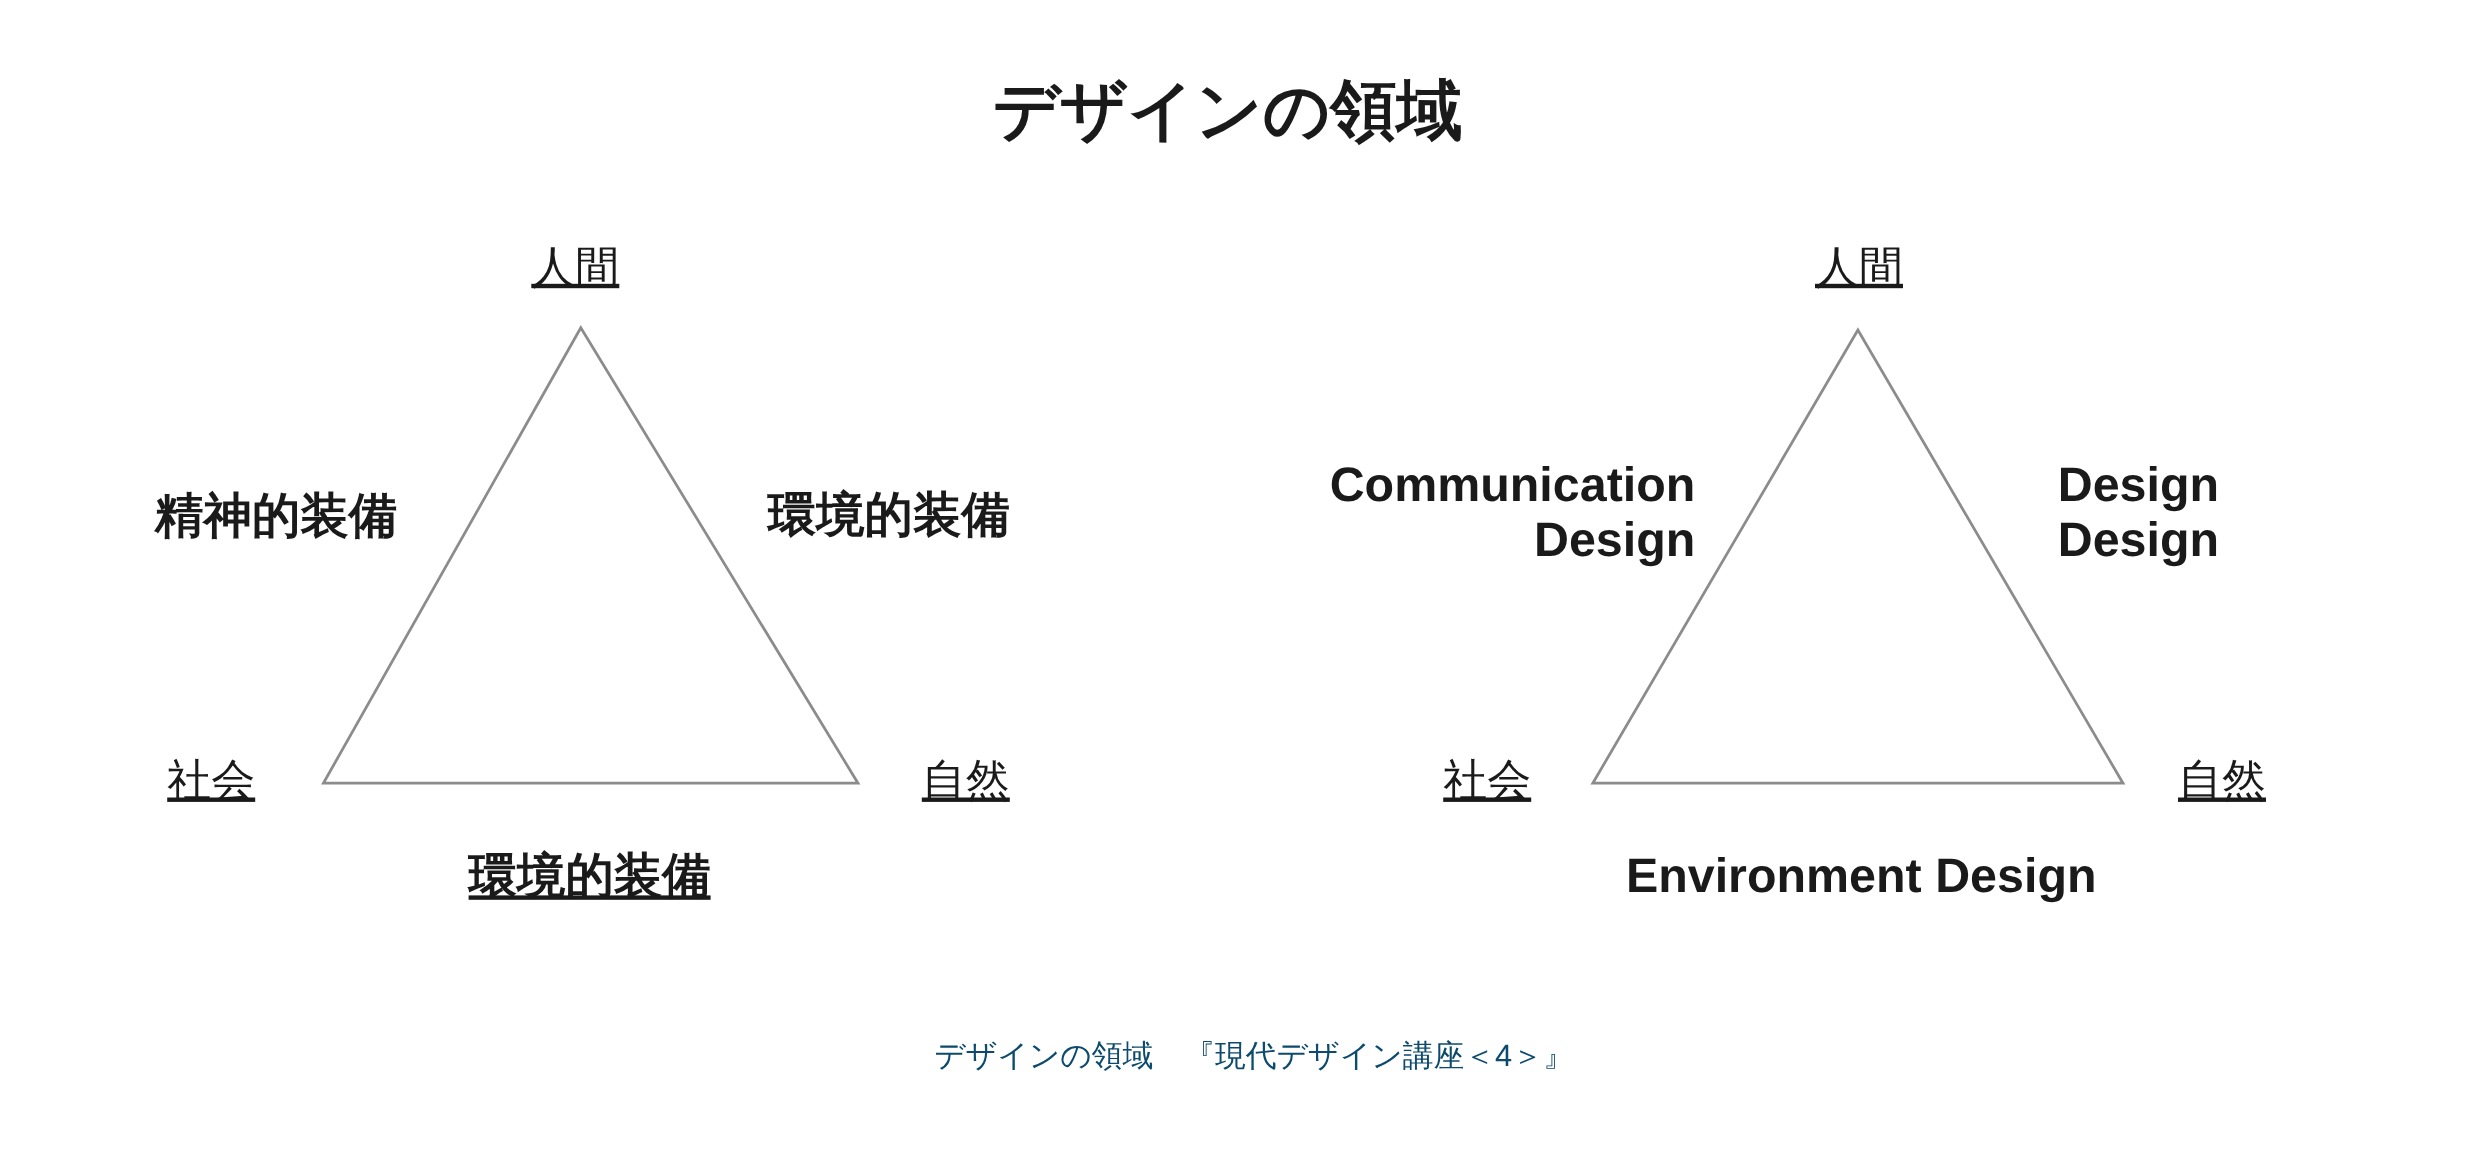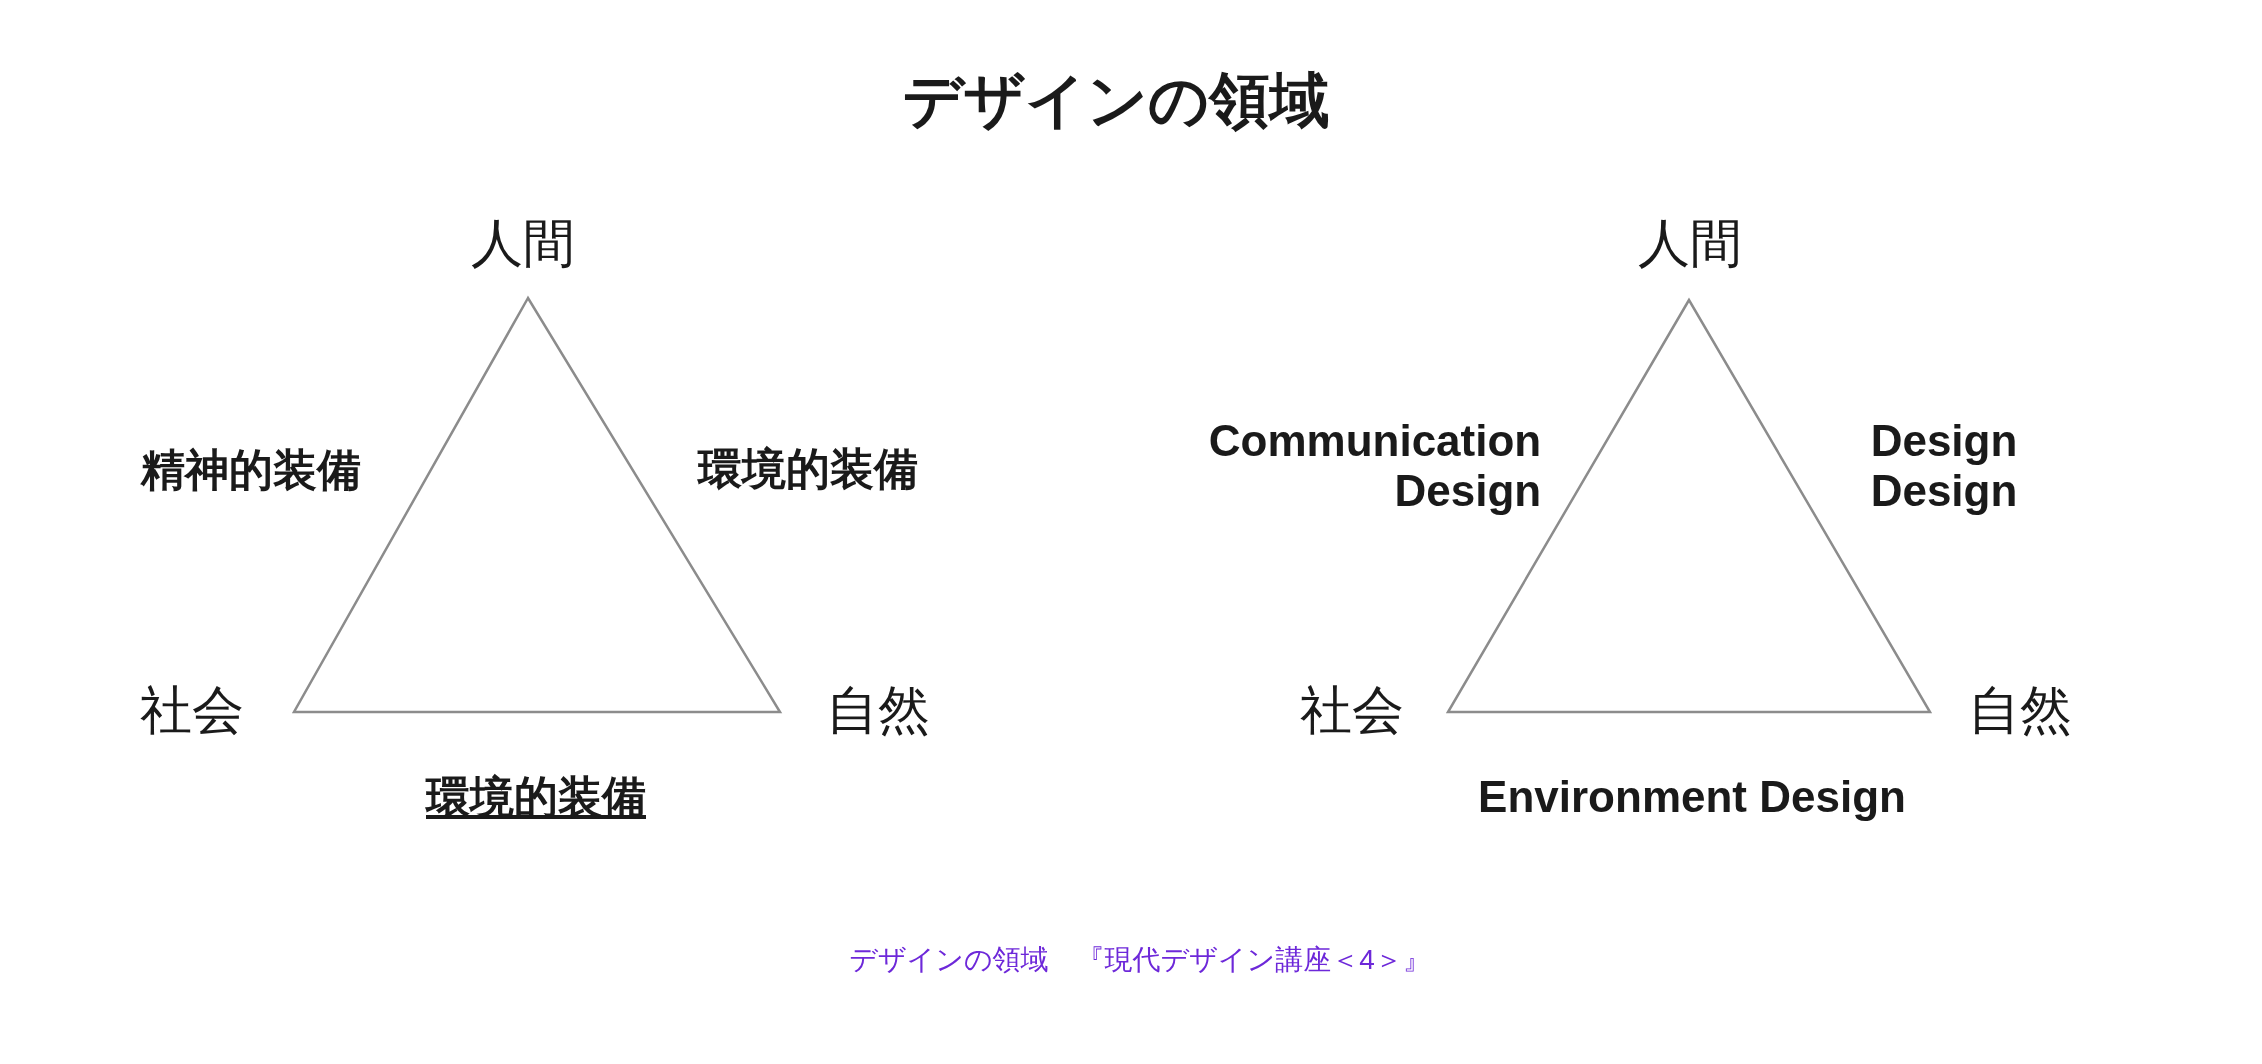--- a/index.html
+++ b/index.html
@@ -10,26 +10,26 @@
     color:#1a1a1a;
     position:relative;
     overflow:hidden;
   }
   .abs{position:absolute;}
   .center{transform:translate(-50%,-50%);white-space:nowrap;text-align:center;}
   .page-title{
     top:77px;left:1116px;
     font-size:60px;font-weight:bold;line-height:64px;margin-top:24px;
   }
-  .vertex-label{font-size:52px;font-weight:400;line-height:48px;}
+  .vertex-label{font-size:40px;font-weight:400;line-height:48px;text-decoration:underline;}
   .edge-label{font-size:44px;font-weight:bold;line-height:50px;}
   .caption{
     top:960px;left:1140px;
     font-size:28px;line-height:36px;font-weight:400;
-    color:#6d28d9;
+    color:#0c4a6e;
   }
   svg.triangles{position:absolute;left:0;top:0;}
 </style>
 </head>
 <body>
 
 <svg class="triangles" width="2262" height="1064" viewBox="0 0 2262 1064">
   <polygon points="528,298 294,712 780,712" fill="none" stroke-width="2.5" stroke="#8c8c8c"></polygon>
   <polygon points="1689,300 1448,712 1930,712" fill="none" stroke-width="2.5" stroke="#8c8c8c"></polygon>
 </svg>

